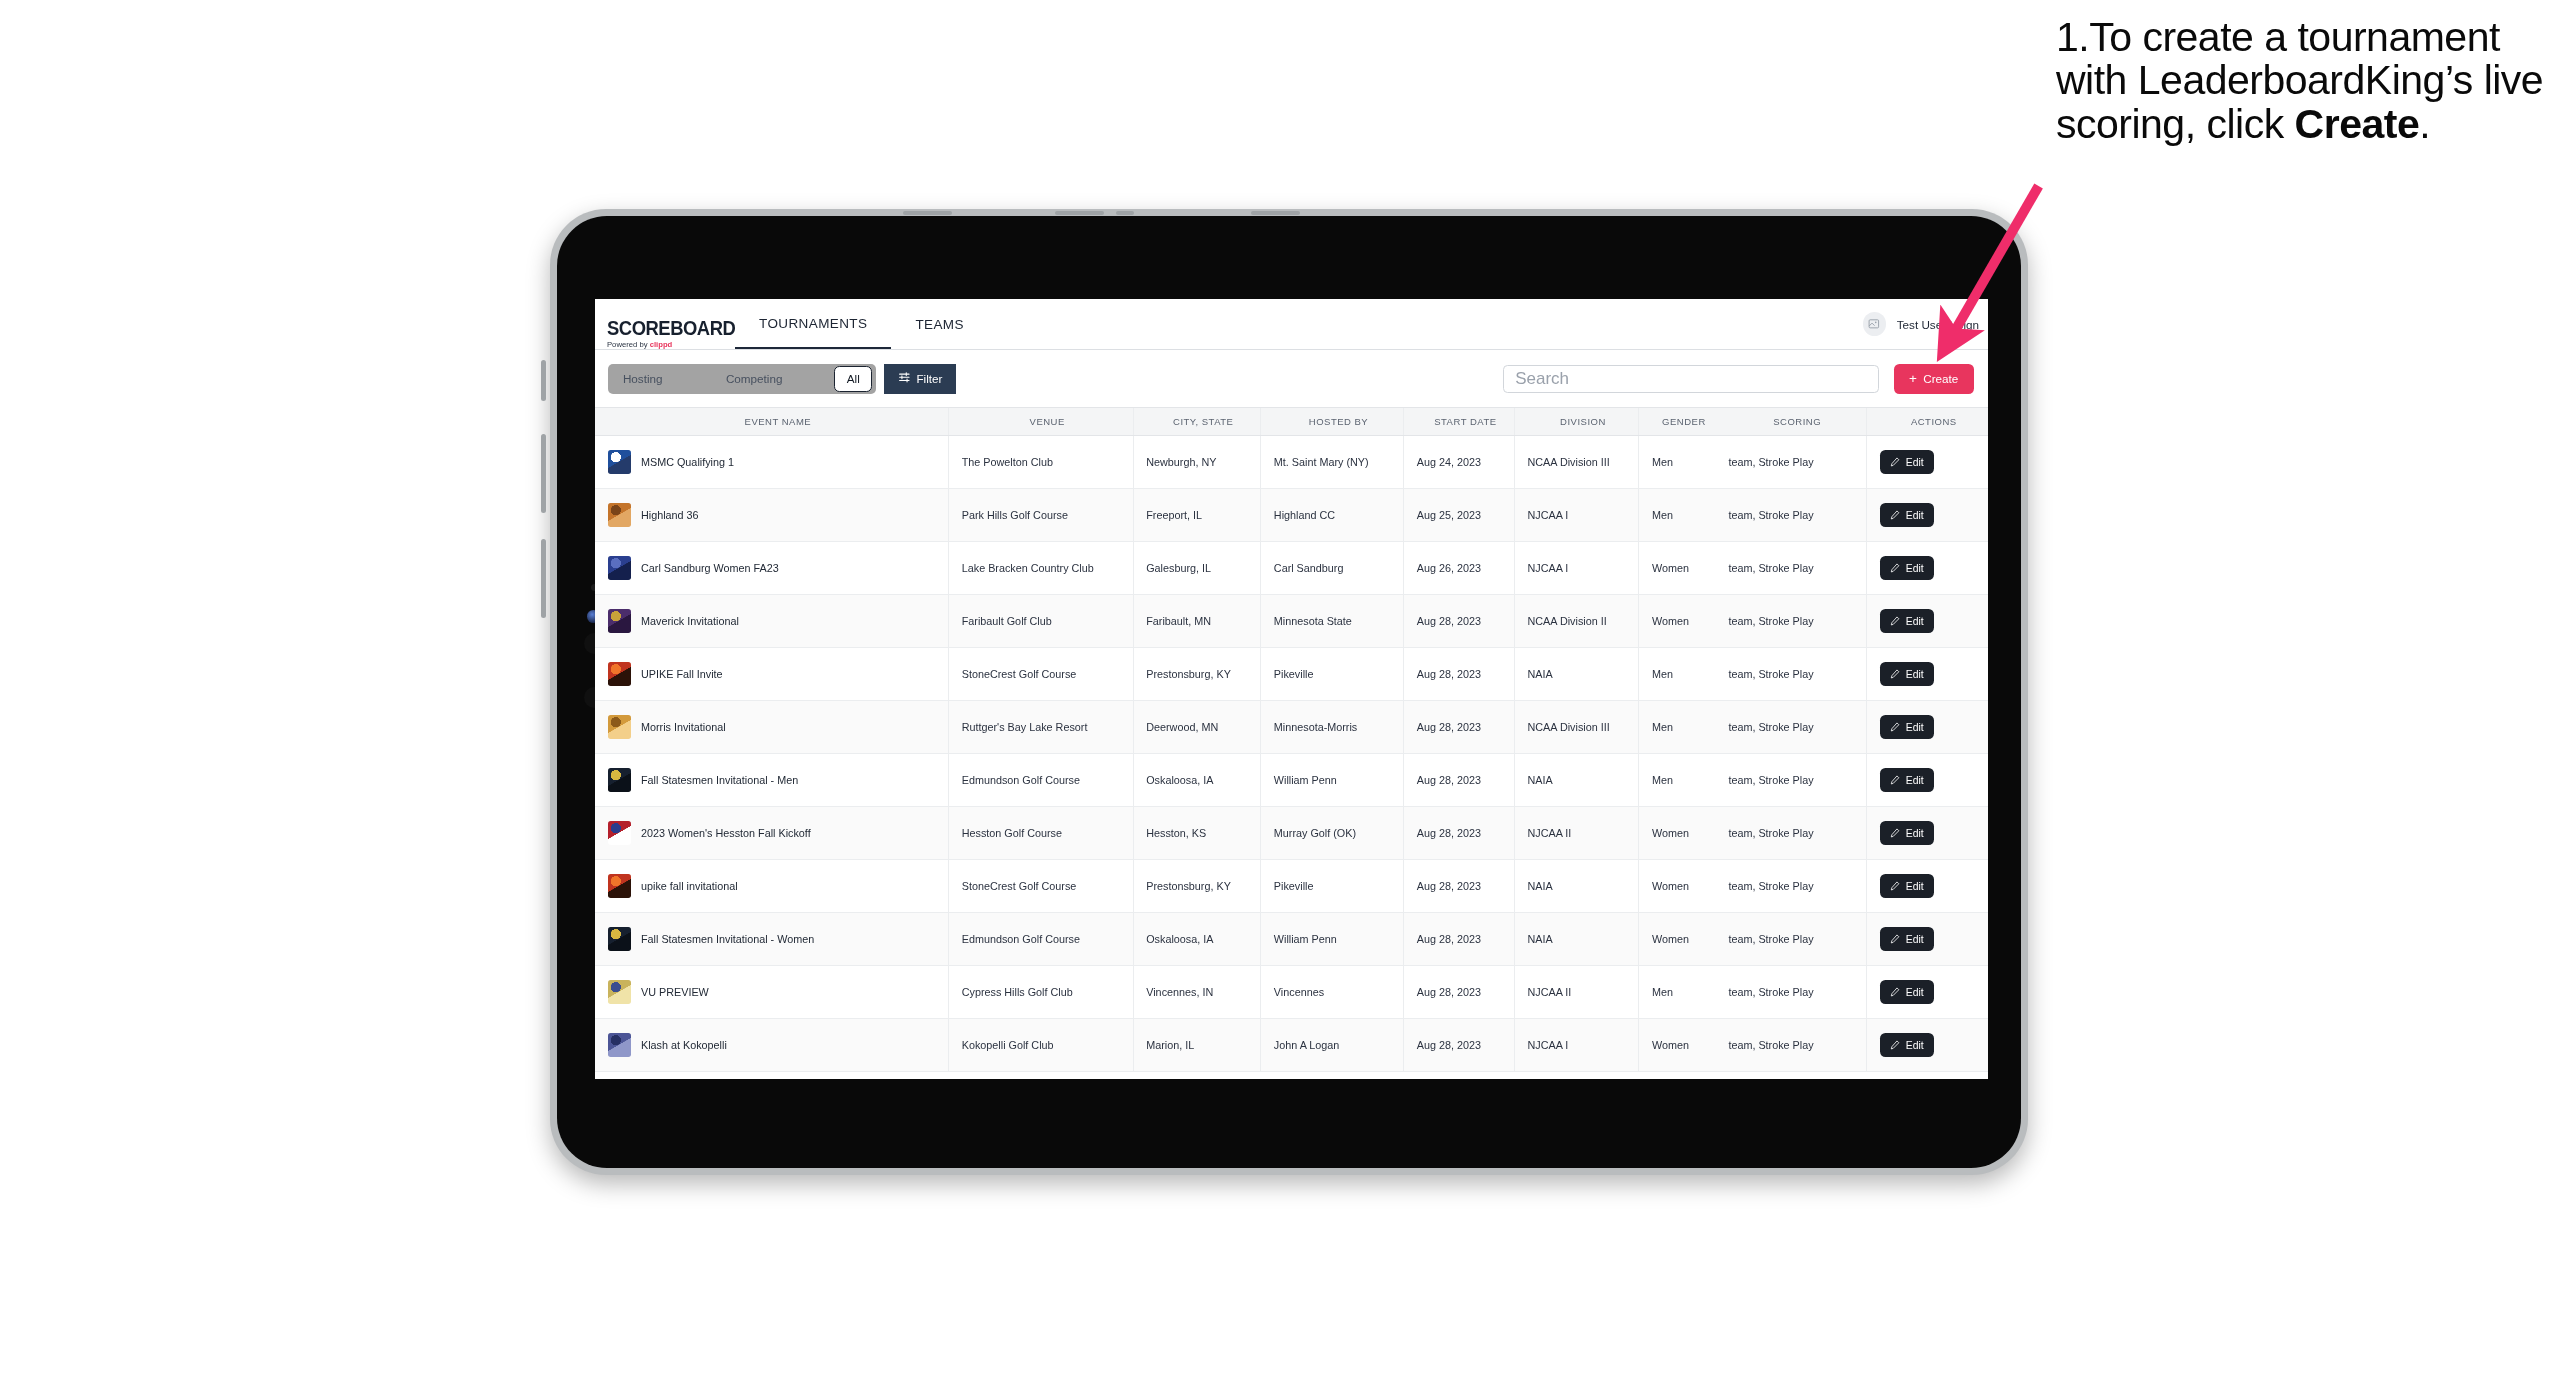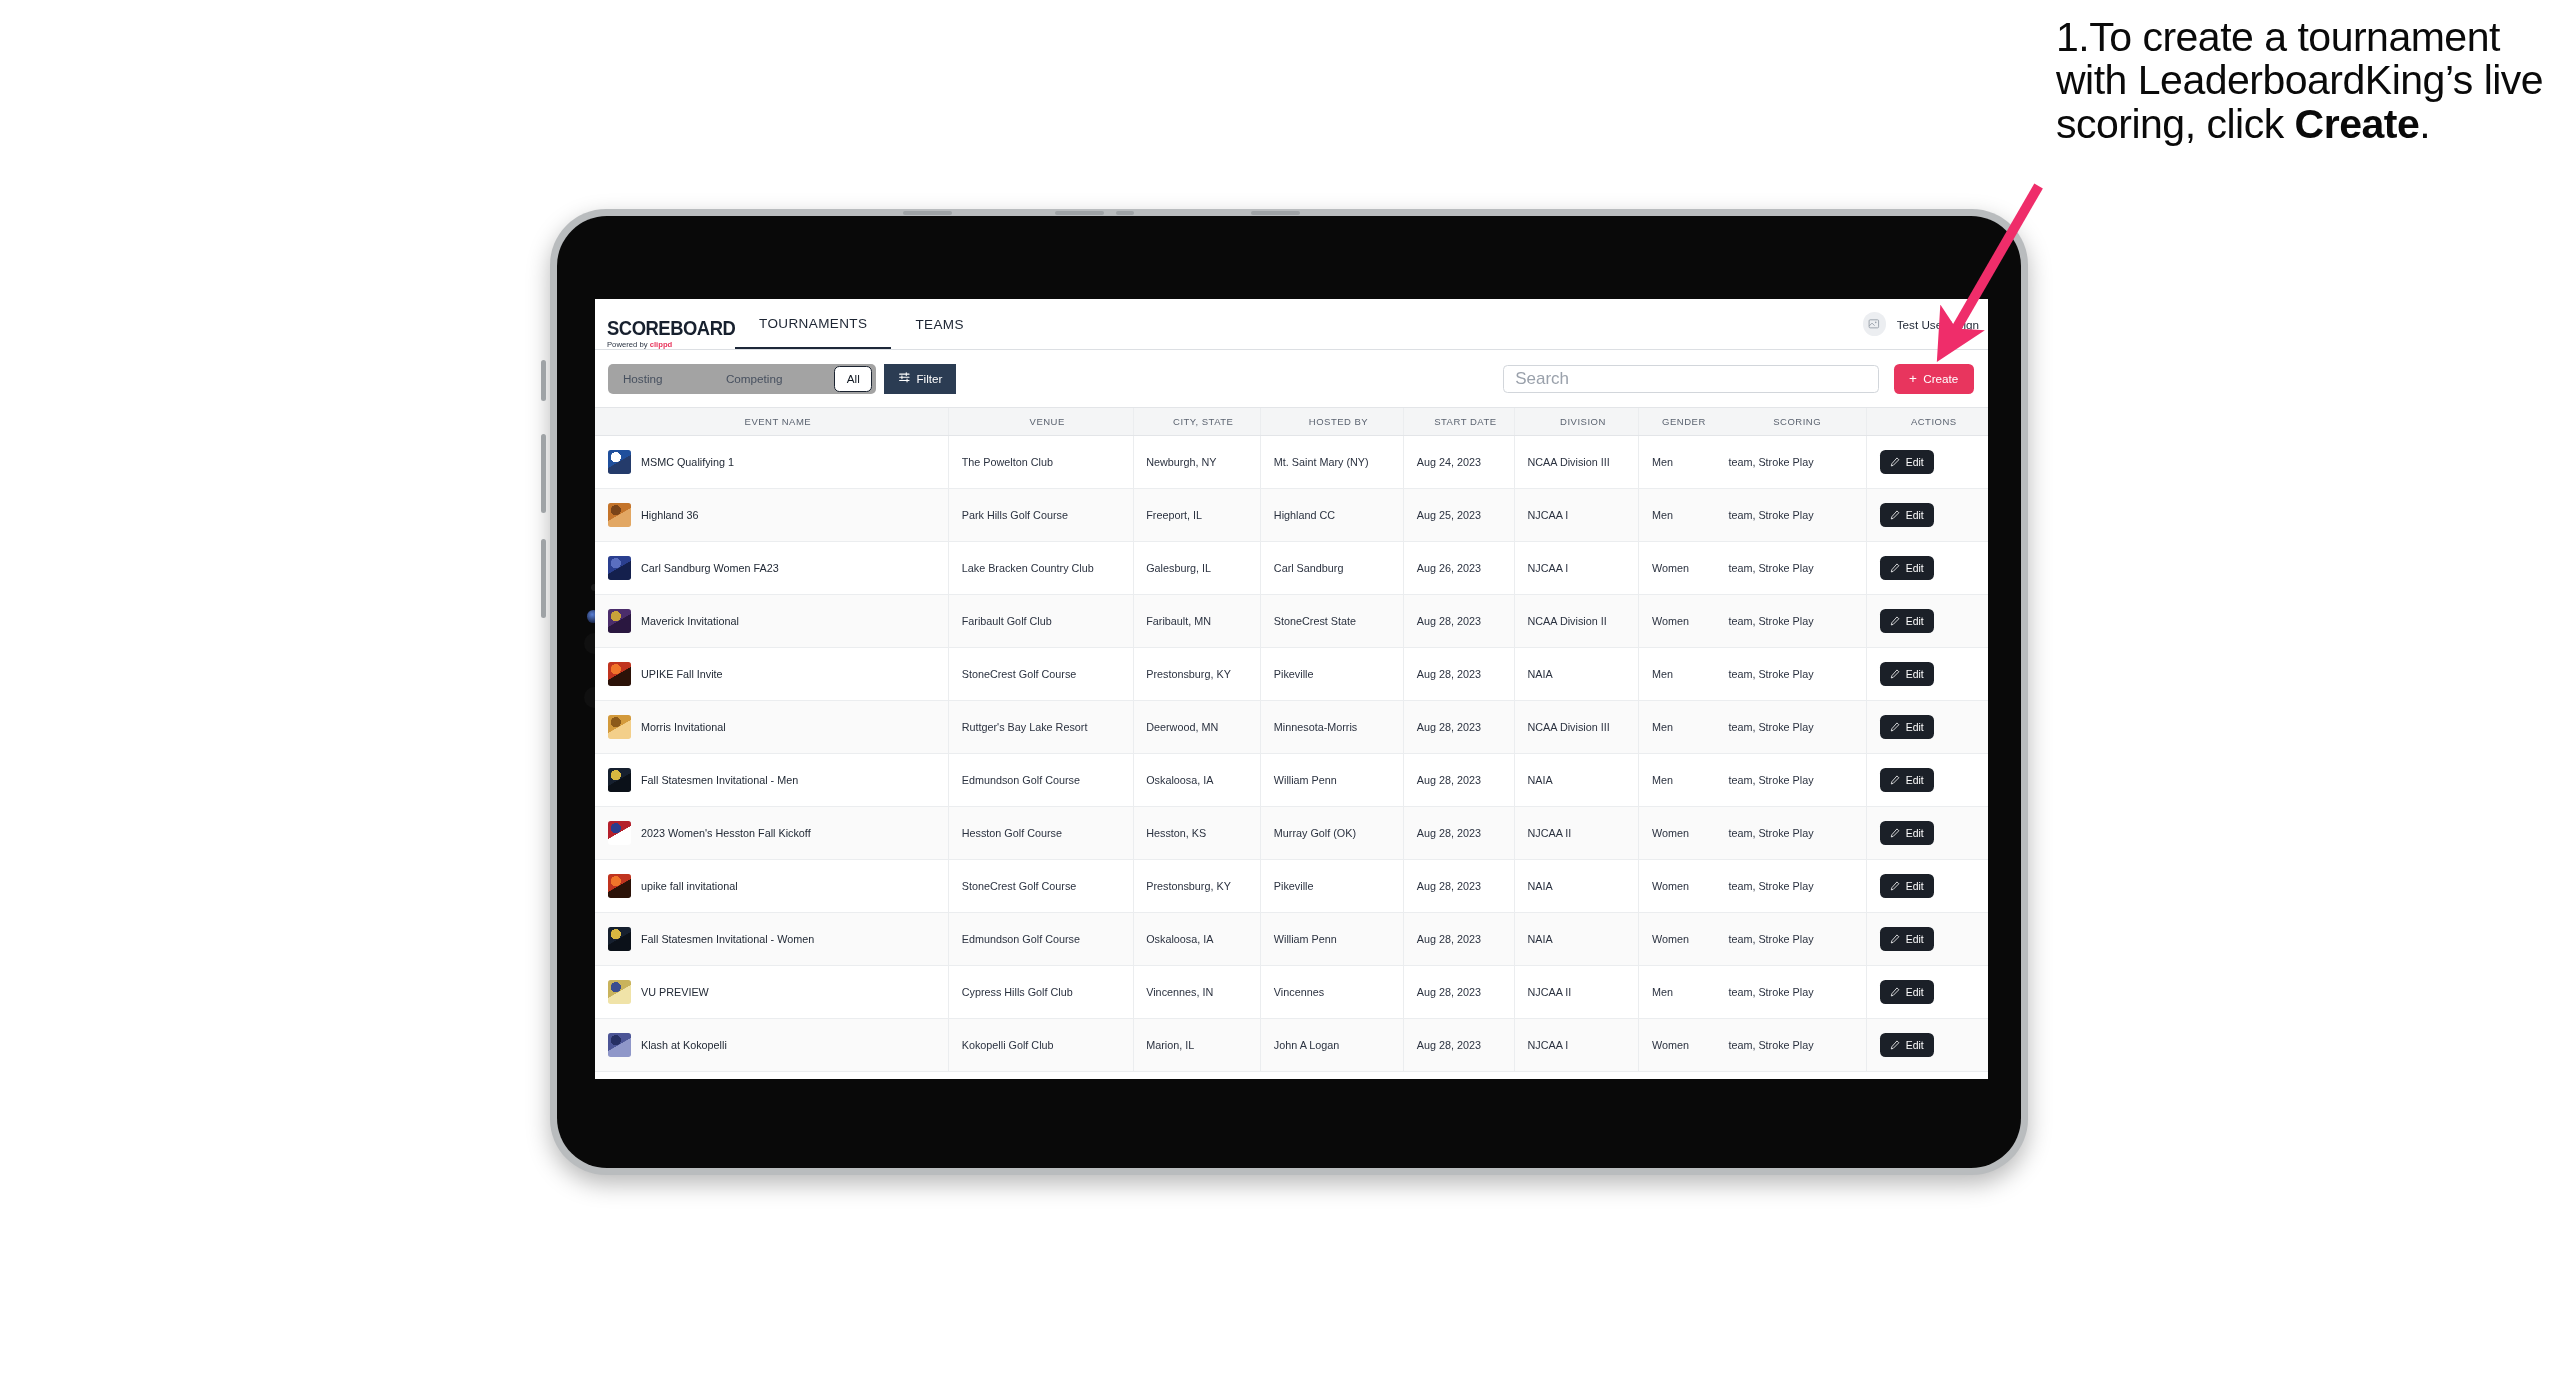--- a/index.html
+++ b/index.html
@@ -503,21 +503,21 @@
         </tr>
         <tr>
           <td>
             <div class="event-cell">
               <span class="team-logo" style="background: radial-gradient(circle at 34% 30%, rgb(200, 163, 58) 0%, rgb(200, 163, 58) 22%, transparent 23%), linear-gradient(150deg, rgb(75, 45, 107) 0%, rgb(75, 45, 107) 48%, rgb(42, 23, 64) 49%, rgb(42, 23, 64) 100%);"></span>
               <span class="event-name">Maverick Invitational</span>
             </div>
           </td>
           <td class="col-sep">Faribault Golf Club</td>
           <td class="col-sep">Faribault, MN</td>
-          <td class="col-sep">StoneCrest State</td>
+          <td class="col-sep">Minnesota State</td>
           <td class="col-sep">Aug 28, 2023</td>
           <td class="col-sep">NCAA Division II</td>
           <td class="col-sep">Women</td>
           <td>team, Stroke Play</td>
           <td class="col-sep"><button class="edit-button">
               <span>
                 <svg width="10" height="10" viewBox="0 0 16 16" fill="none" stroke="#ffffff" stroke-width="1.3" stroke-linecap="round" stroke-linejoin="round">
                   <path d="M11.6 1.9 L14.1 4.4 L5.1 13.4 L2 14.3 L2.9 11.2 Z"></path>
                 </svg>
               </span>

